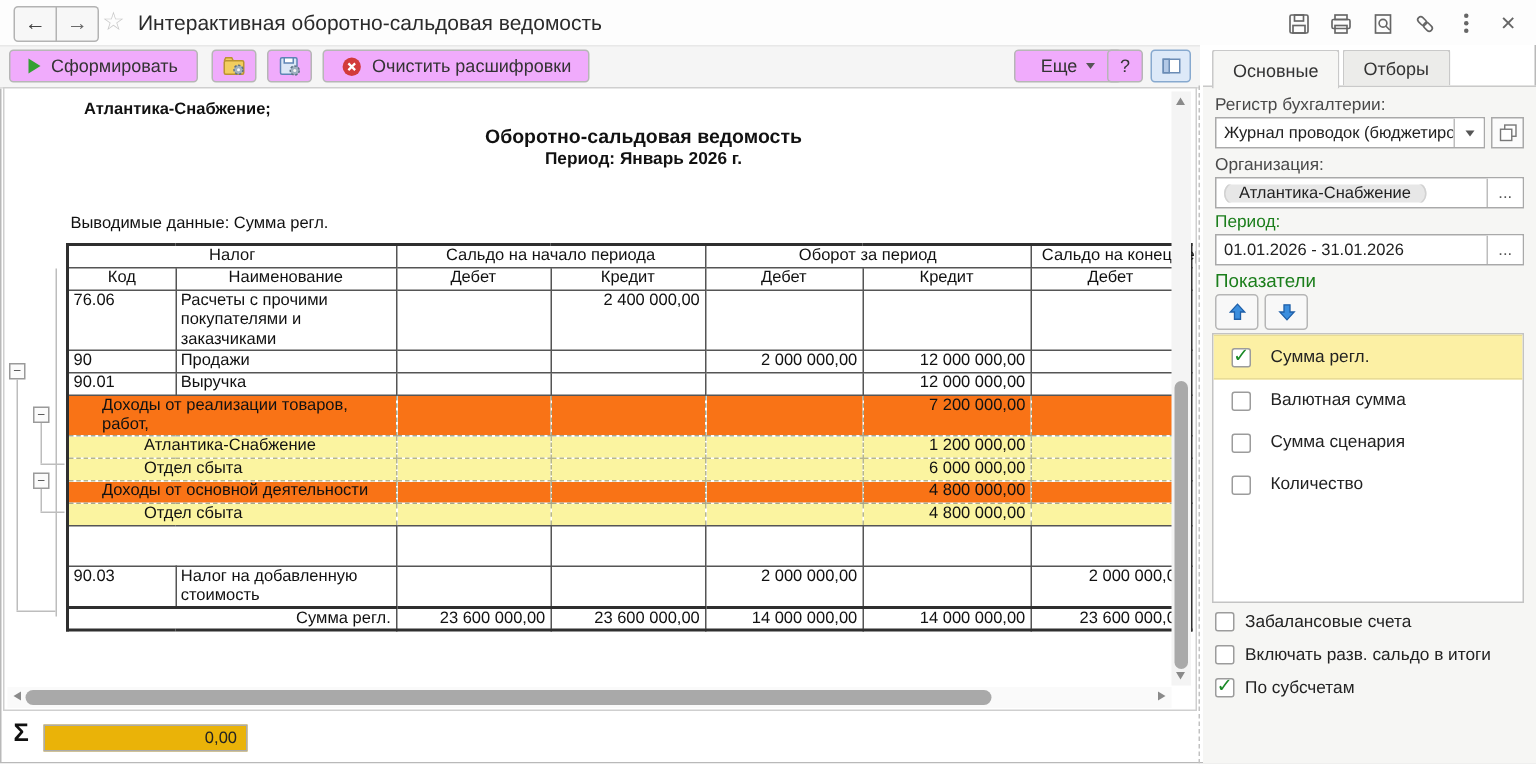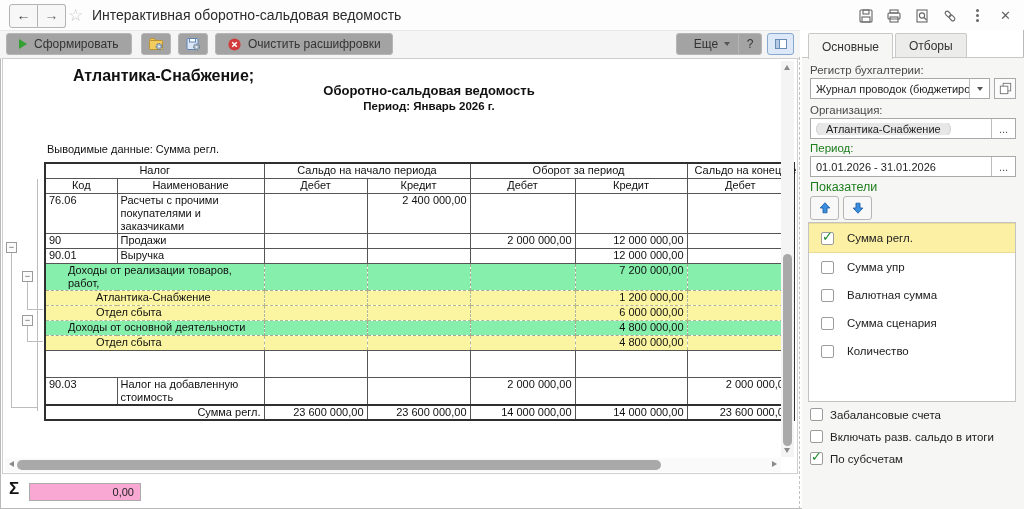--- a/index.html
+++ b/index.html
@@ -17,43 +17,43 @@
   .page-title{position:absolute;left:92px;top:7px;font-size:14px;color:#2b2b2b;white-space:nowrap;}
   .winicons{position:absolute;right:10px;top:7px;display:flex;gap:11px;align-items:center;}
   .winicons .ic{width:17px;height:17px;display:inline-flex;align-items:center;justify-content:center;cursor:pointer;}
   .dots{display:inline-flex;flex-direction:column;gap:2px;align-items:center;}
   .dots i{width:3px;height:3px;border-radius:50%;background:#666;}
   .xclose{font-size:13px;color:#666;}
 
   
   .toolbar{position:absolute;left:0;top:30px;width:800px;height:27px;background:#f5f5f5;
     border-top:1px solid #e8e8e8;border-bottom:1px solid #dcdcdc;}
-  .btn{position:absolute;top:2px;height:22px;border:1px solid #b6b6b6;border-radius:3px;background:#a3a3a3;
+  .btn{position:absolute;top:2px;height:22px;border:1px solid #b6b6b6;border-radius:3px;background:#f0abfc;
     font-size:12px;color:#333;display:flex;align-items:center;justify-content:center;box-sizing:border-box;cursor:pointer;}
   .play{width:0;height:0;border-left:8px solid #33a033;border-top:5px solid transparent;border-bottom:5px solid transparent;margin-right:7px;}
   .caret{width:0;height:0;border-top:4px solid #555;border-left:3.5px solid transparent;border-right:3.5px solid transparent;margin-left:6px;}
   .btn.pressed{background:#dde9f8;border-color:#87a9cf;}
 
   
   .report{position:absolute;left:2px;top:58px;width:796px;height:416px;background:#fff;border:1px solid #cfcfcf;box-sizing:border-box;}
   .canvas{position:absolute;left:0;top:0;right:0;bottom:0;overflow:hidden;}
-  .org-line{position:absolute;left:53px;top:8px;font-size:16px;font-weight:bold;color:#111;margin-left:17px;}
+  .org-line{position:absolute;left:53px;top:8px;font-size:11px;font-weight:bold;color:#111;}
   .rep-title{position:absolute;left:41px;top:24px;width:770px;text-align:center;font-size:13px;font-weight:bold;color:#111;}
   .rep-period{position:absolute;left:41px;top:41px;width:770px;text-align:center;font-size:11.5px;font-weight:bold;color:#111;}
   .rep-output{position:absolute;left:44px;top:84px;font-size:11px;color:#111;}
 
   table.osv{position:absolute;left:41px;top:103px;border-collapse:collapse;table-layout:fixed;width:749px;
     background:#fff;border:2px solid #2f2f2f;}
   .osv th,.osv td{border:1px solid #555;font-weight:normal;font-size:11px;line-height:13px;
     padding:0 3px;overflow:hidden;box-sizing:border-box;}
   .osv thead th{text-align:center;height:15px;color:#111;}
   .osv th.clipleft{text-align:left;overflow:visible;white-space:nowrap;padding-left:7px;}
   .osv td{height:15px;vertical-align:top;color:#111;}
   .osv td.num{text-align:right;white-space:nowrap;}
-  .osv tr.grp td{border:1px dashed #a6a68c;background:#86efac;}
+  .osv tr.grp td{border:1px dashed #a6a68c;background:#f97316;}
   .osv td.gname{background:linear-gradient(to right,#fff 17px,#eaece0 17px);padding-left:22px;}
   .osv tr.det td{border:1px dashed #b5b58e;background:#fbf4a0;}
   .osv td.dname{background:linear-gradient(to right,#fff 45px,#fbf4a0 45px);padding-left:50px;}
   .osv tr.spacer td{height:27px;}
   .osv tr.total td{border-top:2px solid #2f2f2f;}
   .osv td.totname{text-align:right;}
 
   
   .tree{position:absolute;left:0;top:0;}
   .tline{position:absolute;background:#bdbdbd;}
@@ -66,21 +66,21 @@
   .hscroll{position:absolute;left:2px;top:399px;width:776px;height:14px;background:#fafafa;}
   .hthumb{position:absolute;top:2px;height:10px;border-radius:5px;background:#a9a9a9;}
   .sarrow{position:absolute;width:0;height:0;}
   .sa-up{left:3px;top:4px;border-left:3.5px solid transparent;border-right:3.5px solid transparent;border-bottom:5px solid #8a8a8a;}
   .sa-dn{left:3px;bottom:4px;border-left:3.5px solid transparent;border-right:3.5px solid transparent;border-top:5px solid #8a8a8a;}
   .sa-lf{left:4px;top:3px;border-top:3.5px solid transparent;border-bottom:3.5px solid transparent;border-right:5px solid #8a8a8a;}
   .sa-rt{right:4px;top:3px;border-top:3.5px solid transparent;border-bottom:3.5px solid transparent;border-left:5px solid #8a8a8a;}
 
   
   .sum-sigma{position:absolute;left:9px;top:479px;font-size:17px;font-weight:bold;color:#111;}
-  .sum-field{position:absolute;left:29px;top:483px;width:112px;height:18px;border:1px solid #ababab;background:#f9a8d4;
+  .sum-field{position:absolute;left:29px;top:483px;width:136px;height:18px;border:1px solid #ababab;background:#eab308;
     font-size:11px;text-align:right;padding:0 6px;box-sizing:border-box;font-family:inherit;color:#222;}
 
   
   .splitter{position:absolute;left:799px;top:57px;height:452px;border-left:1px dashed #c2c2c2;}
   .panel{position:absolute;left:802px;top:57px;width:222px;bottom:0;background:#f6f6f4;border-top:1px solid #c9c9c9;}
   .tabs{position:absolute;left:808px;top:33px;display:flex;gap:2px;z-index:3;}
   .tab{height:23px;padding:0 13px;border:1px solid #c9c9c9;border-bottom:none;border-radius:2px 2px 0 0;
     background:#ececea;font-size:12px;color:#333;display:flex;align-items:center;cursor:pointer;}
   .tab.active{background:#f6f6f4;height:25px;}
 
@@ -421,24 +421,20 @@
 
     <div class="ilist" id="indicator-list">
         <div class="item selected">
           <span class="cb">
             <span class="tick">✓</span>
           </span>
           <span>Сумма регл.</span>
         </div>
         <div class="item">
           <span class="cb"></span>
-          <span>Сумма упр</span>
-        </div>
-        <div class="item">
-          <span class="cb"></span>
           <span>Валютная сумма</span>
         </div>
         <div class="item">
           <span class="cb"></span>
           <span>Сумма сценария</span>
         </div>
         <div class="item">
           <span class="cb"></span>
           <span>Количество</span>
         </div>

